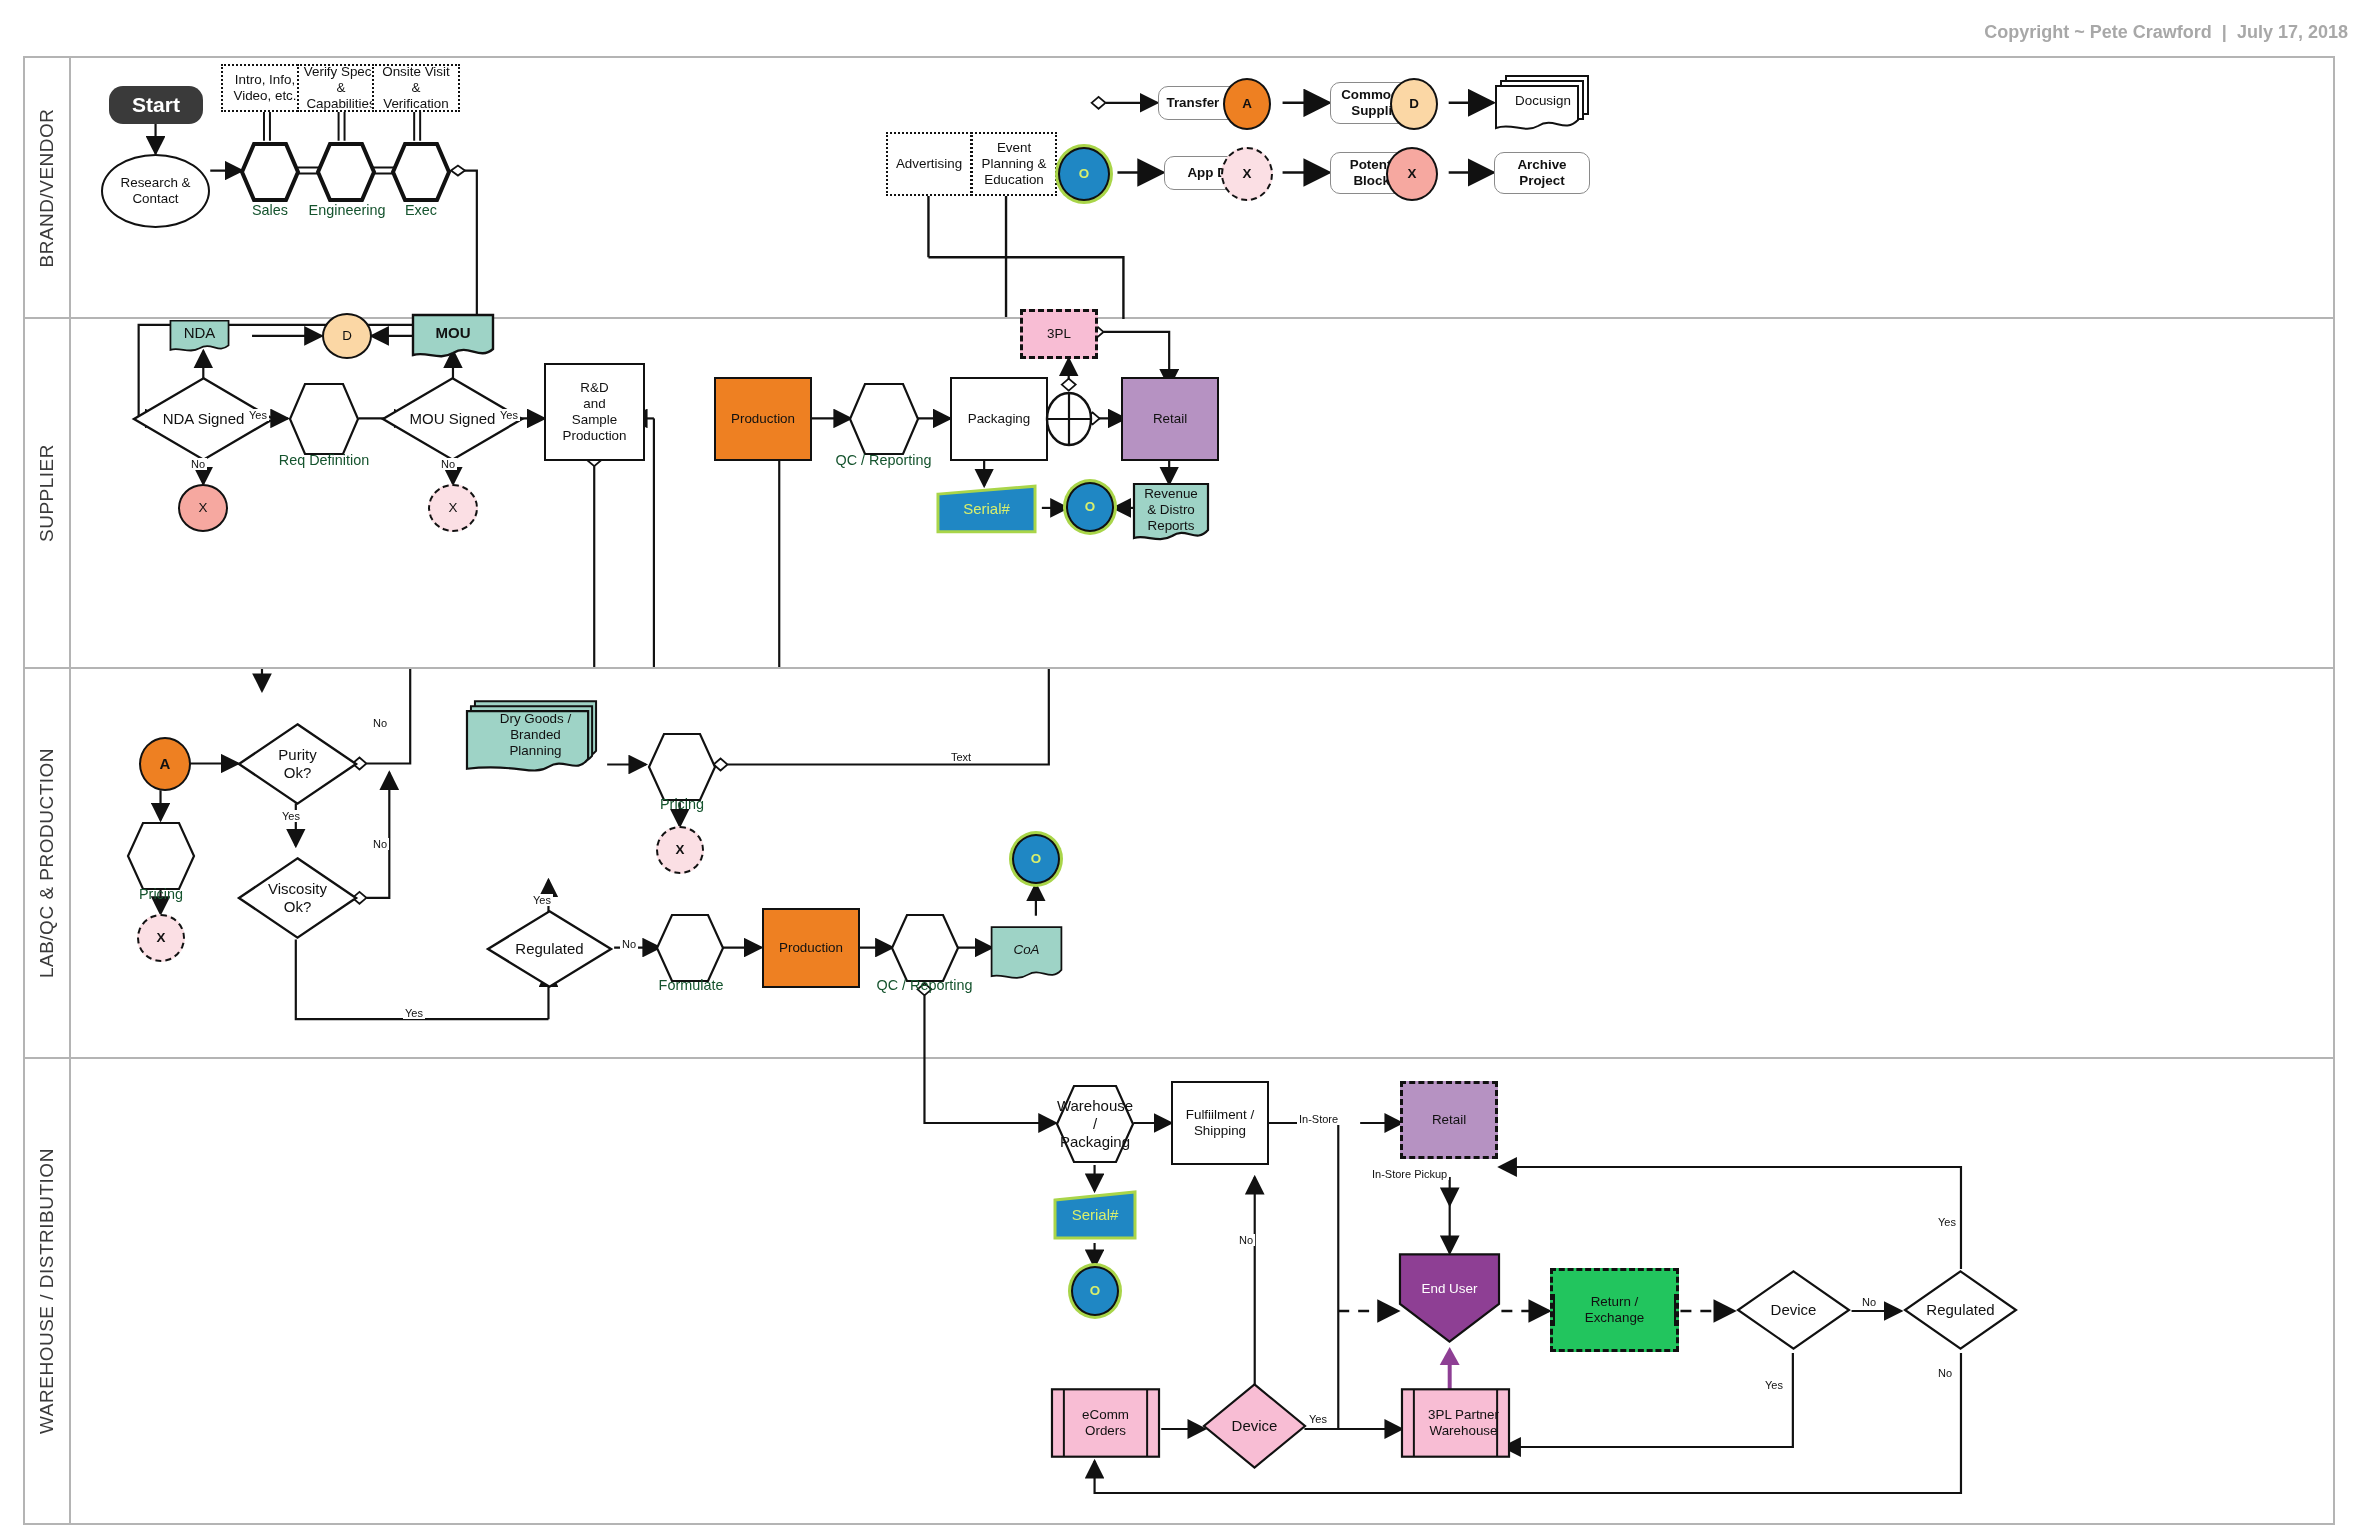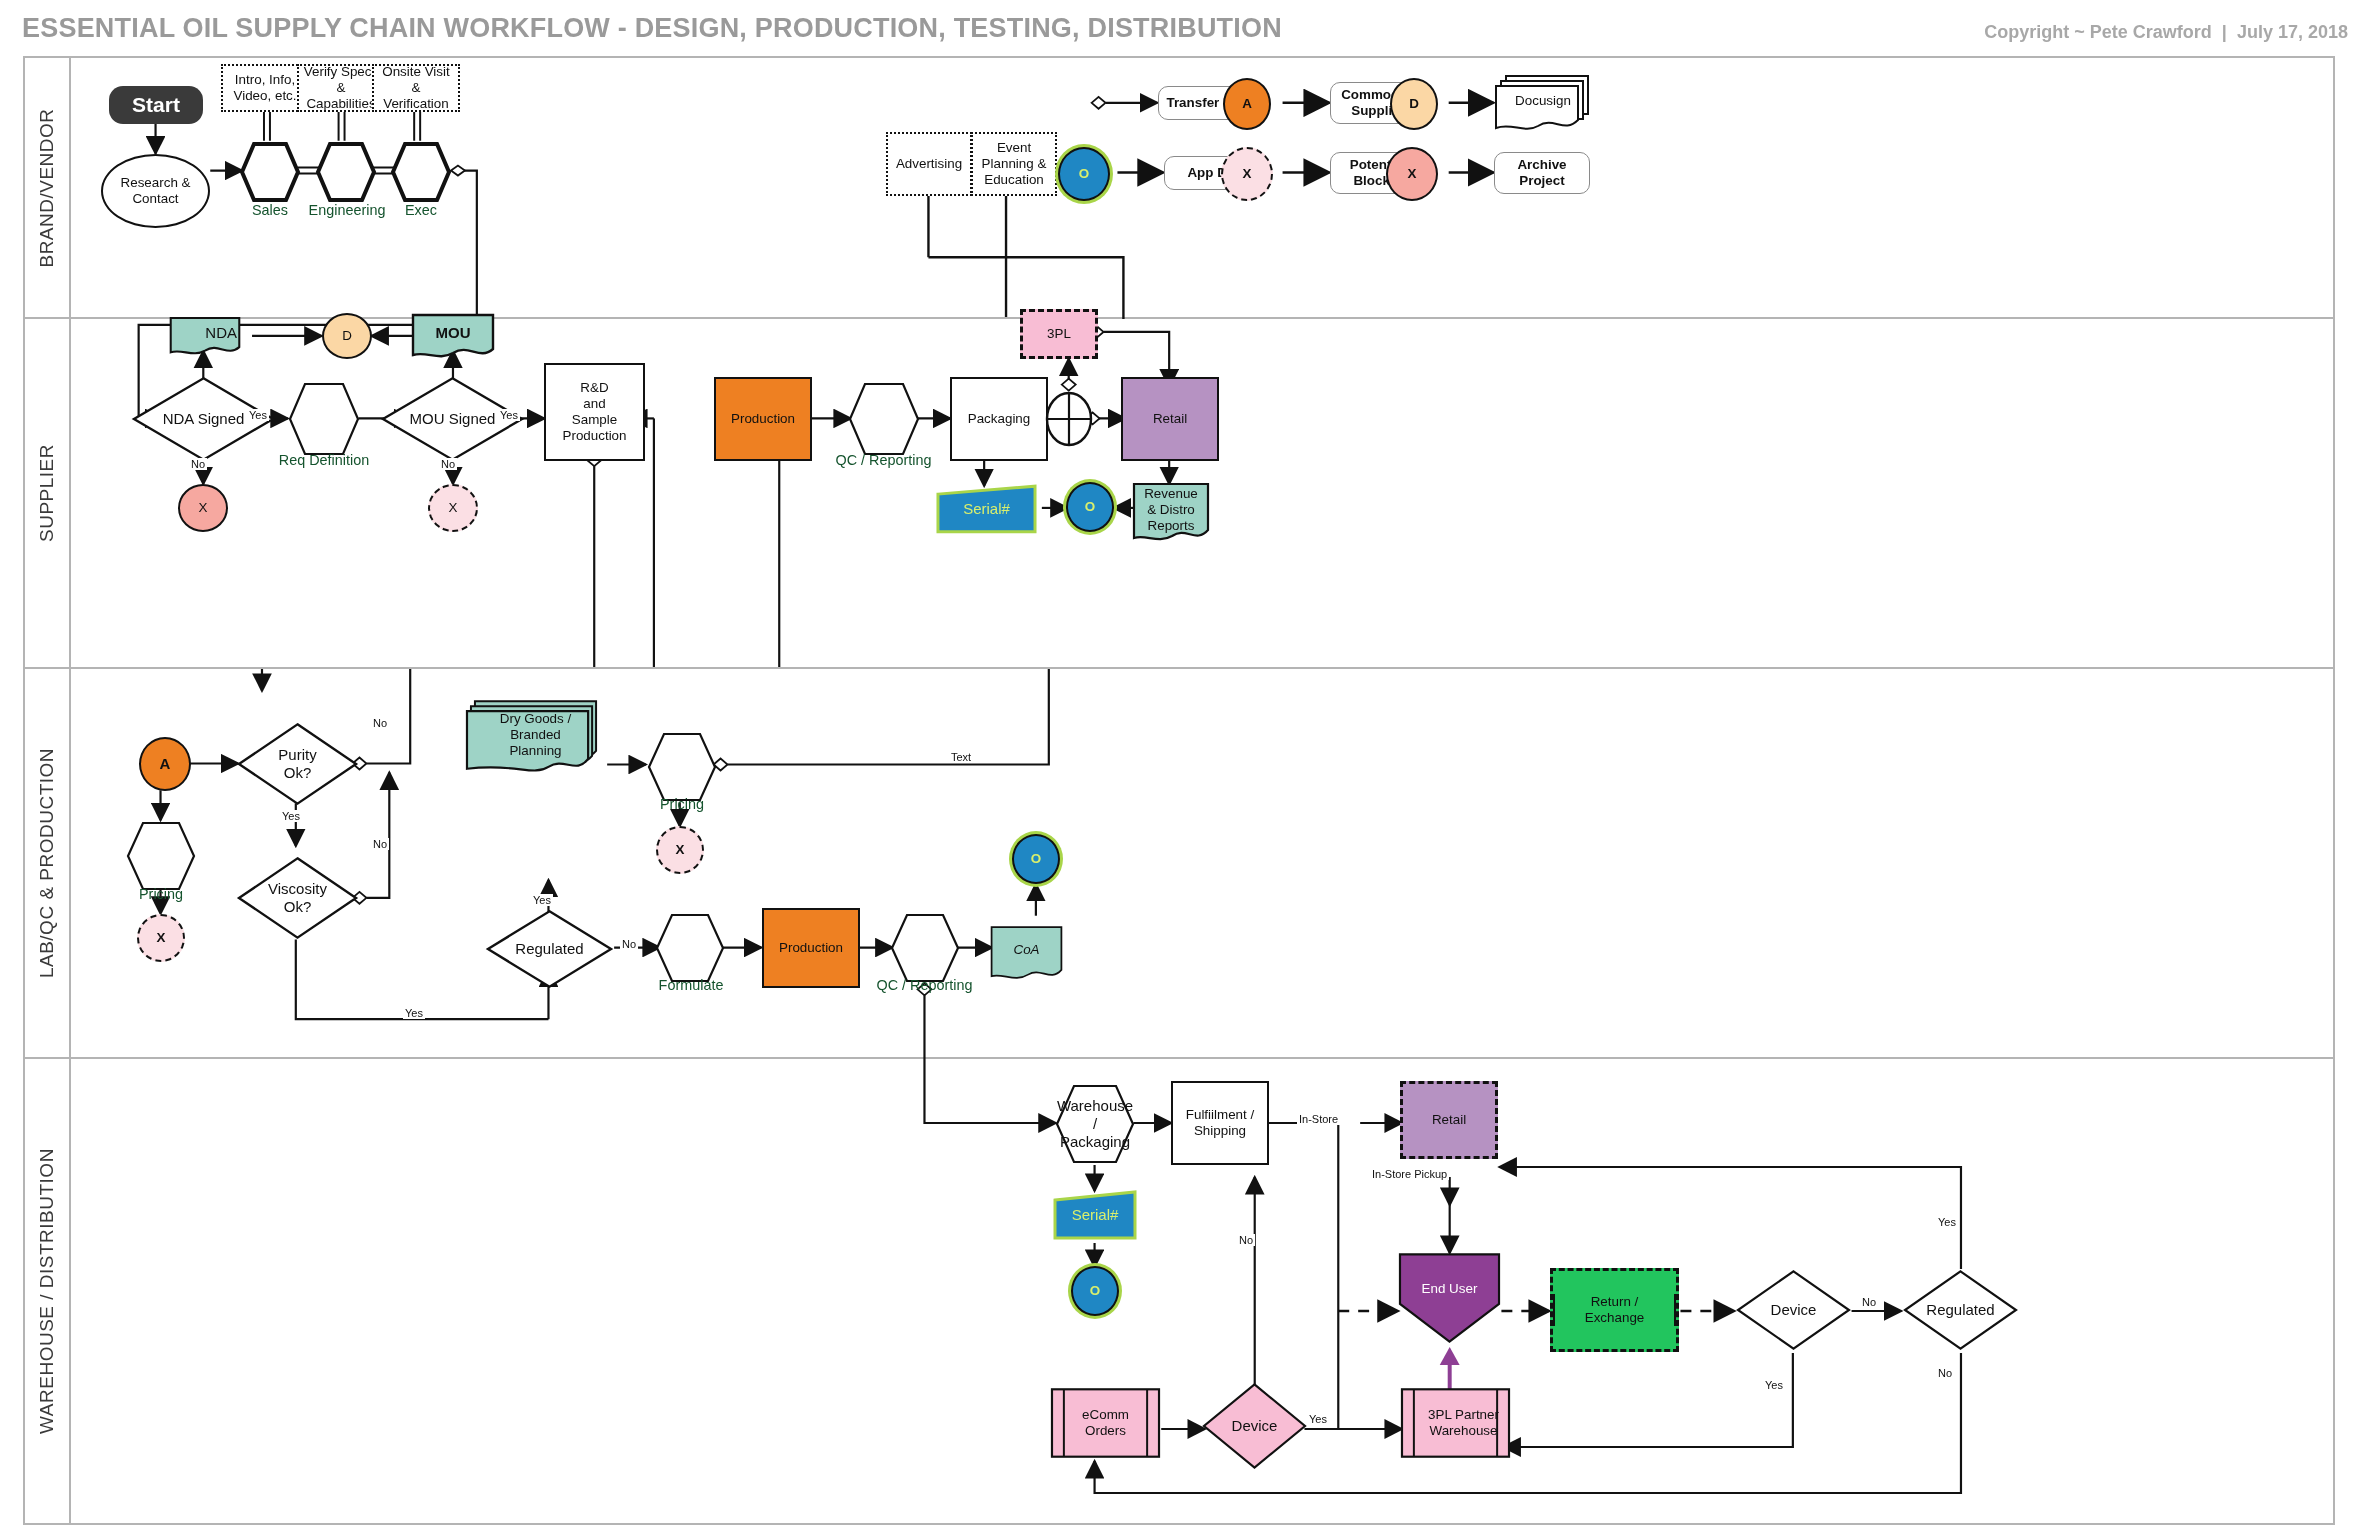--- a/index.html
+++ b/index.html
@@ -53,21 +53,20 @@
 
   .edge-label{position:absolute;font-size:11px;color:#111;background:#fff;padding:0 2px;white-space:nowrap;z-index:3;}
   .cap{position:absolute;font-size:14.4px;color:#14532d;white-space:nowrap;z-index:3;text-align:center;}
 </style>
 </head>
 <body>
 
 <div id="root">
 
   <div id="header">
-    <div id="doc-title">ESSENTIAL OIL SUPPLY CHAIN WORKFLOW - DESIGN, PRODUCTION, TESTING, DISTRIBUTION</div>
     <div id="copyright">
       <span>Copyright ~ Pete Crawford</span><span class="sep">|</span><span>July 17, 2018</span>
     </div>
   </div>
 
   <div id="pool">
 
     <div class="lane" style="top:0;height:261px;">
       <div class="lane-title">
           <span>BRAND/VENDOR</span>
@@ -229,21 +228,21 @@
 
           <path d="M918,132 L918,168" stroke="#111" stroke-width="2.2" fill="none" marker-end="url(#ar)"></path>
 
           <path d="M976,190 L1002,190" stroke="#111" stroke-width="2.2" fill="none" marker-end="url(#ar)"></path>
 
           <path d="M1104,132 L1104,166" stroke="#111" stroke-width="2.2" fill="none" marker-end="url(#ar)"></path>
 
           <path d="M1074,190 L1048,190" stroke="#111" stroke-width="2.2" fill="none" marker-end="url(#ar)"></path>
         </svg>
 
-        <div class="n docn" style="left:98px;top:-6px;width:72px;height:46px;justify-content:flex-end;">
+        <div class="n docn" style="left:98px;top:-6px;width:61px;height:46px;">
           <svg class="shape-svg" viewBox="0 0 84 46">
               <path d="M2,2 H82 V36 C68,48 58,30 42,40 C28,48 16,38 2,42 Z" fill="#9ed3c6" stroke="#111" stroke-width="2.4"></path>
             </svg>
           <span class="label" style="margin-top:-6px;">NDA</span>
         </div>
         <div class="n docn" style="left:340px;top:-6px;width:84px;height:46px;">
           <svg class="shape-svg" viewBox="0 0 84 46">
               <path d="M2,2 H82 V36 C68,48 58,30 42,40 C28,48 16,38 2,42 Z" fill="#9ed3c6" stroke="#111" stroke-width="2.4"></path>
             </svg>
           <span class="label" style="margin-top:-6px;font-weight:bold;">MOU</span>

